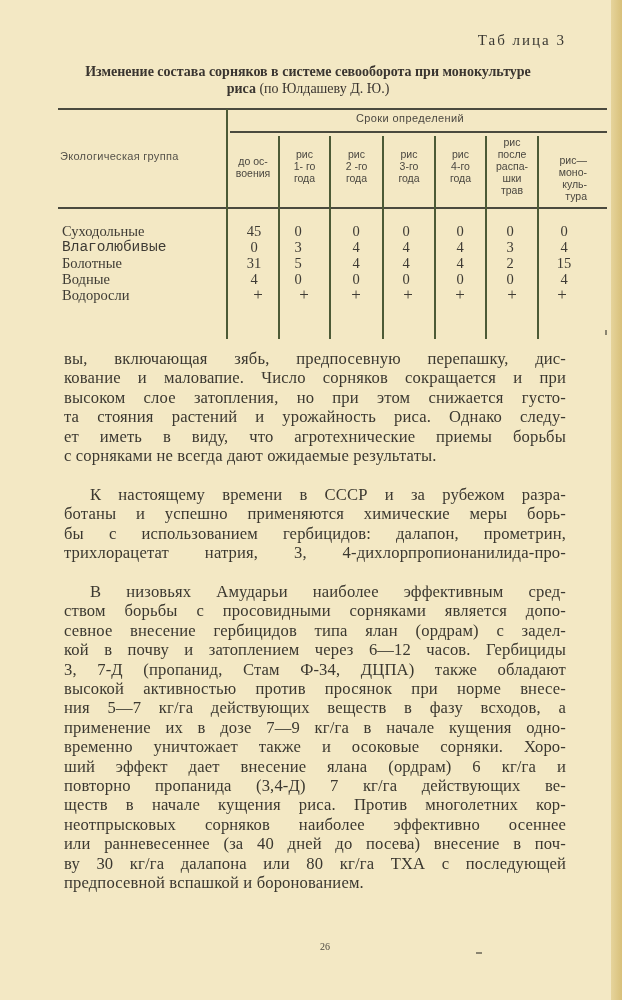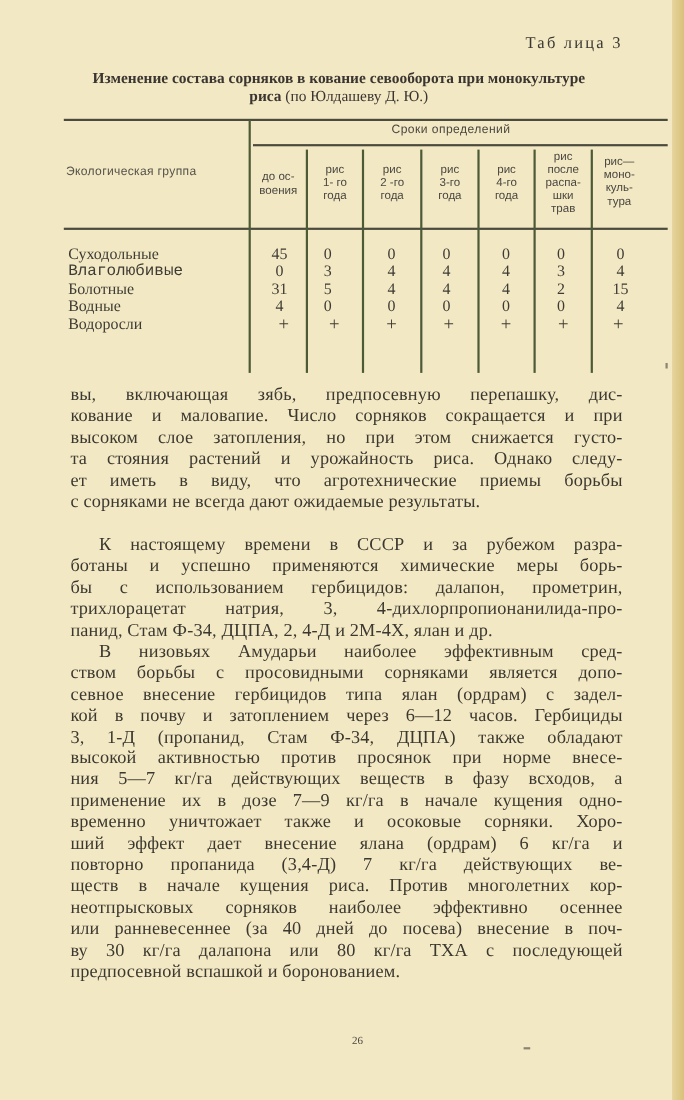--- a/index.html
+++ b/index.html
@@ -134,21 +134,21 @@
     }
   </style>
 </head>
 <body>
 
 <div class="right-edge"></div>
 
 <div class="table-label">Таб лица 3</div>
 
 <div class="table-title">
-  <div>Изменение состава сорняков в кование севооборота при монокультуре</div>
+  <div>Изменение состава сорняков в системе севооборота при монокультуре</div>
   <div>
     <span>риса</span>
     <span class="sub">(по Юлдашеву Д. Ю.)</span>
   </div>
 </div>
 
 <div class="rule" style="top:108px;left:58px;width:549px;"></div>
 <div class="rule" style="top:131px;left:230px;width:377px;height:1.5px;"></div>
 <div class="rule" style="top:207px;left:58px;width:549px;height:1.5px;"></div>
 
@@ -175,21 +175,21 @@
 3-го
 года</div>
 <div class="hdr-col" style="left:436px;width:49px;top:148px;">рис
 4-го
 года</div>
 <div class="hdr-col" style="left:487px;width:50px;top:136px;">рис
 после
 распа-
 шки
 трав</div>
-<div class="hdr-col" style="left:539px;width:48px;top:141px;">рис—
+<div class="hdr-col" style="left:539px;width:48px;top:154px;text-align:right;">рис—
 моно-
 куль-
 тура</div>
 
 <div class="row-label" style="top:223px;">Суходольные</div>
 <div class="row-label" style="top:239px;font-family:Liberation Mono, monospace;">Влаголюбивые</div>
 <div class="row-label" style="top:255px;">Болотные</div>
 <div class="row-label" style="top:271px;">Водные</div>
 <div class="row-label" style="top:287px;">Водоросли</div>
 
@@ -240,29 +240,28 @@
   <span class="line">та стояния растений и урожайность риса. Однако следу-</span>
   <span class="line">ет иметь в виду,  что агротехнические  приемы  борьбы</span>
   <span class="line last">с сорняками не всегда дают ожидаемые результаты.</span>
 </div>
 
 <div class="body-text" style="top:485px;">
   <span class="line" style="padding-left:26px;">К настоящему времени в СССР и за рубежом разра-</span>
   <span class="line">ботаны и успешно применяются химические меры борь-</span>
   <span class="line">бы с использованием гербицидов:  далапон,  прометрин,</span>
   <span class="line">трихлорацетат натрия, 3, 4-дихлорпропионанилида-про-</span>
-  <span class="line last">панид, Стам Ф-34, ДЦПА, 2, 4-Д и 2М-4Х, ялан и др.</span>
 </div>
 
 <div class="body-text" style="top:582px;">
   <span class="line" style="padding-left:26px;">В низовьях Амударьи наиболее  эффективным сред-</span>
   <span class="line">ством борьбы с просовидными сорняками является допо-</span>
   <span class="line">севное внесение гербицидов типа ялан (ордрам) с задел-</span>
   <span class="line">кой в почву и затоплением через 6—12 часов. Гербициды</span>
-  <span class="line">3, 1-Д (пропанид, Стам Ф-34, ДЦПА) также  обладают</span>
+  <span class="line">3, 7-Д (пропанид, Стам Ф-34, ДЦПА) также  обладают</span>
   <span class="line">высокой активностью против просянок при норме внесе-</span>
   <span class="line">ния 5—7 кг/га действующих  веществ в фазу всходов, а</span>
   <span class="line">применение их в дозе 7—9 кг/га в начале кущения одно-</span>
   <span class="line">временно уничтожает также и осоковые сорняки. Хоро-</span>
   <span class="line">ший эффект дает внесение ялана  (ордрам) 6 кг/га и</span>
   <span class="line">повторно пропанида  (3,4-Д)  7 кг/га  действующих ве-</span>
   <span class="line">ществ в начале кущения риса. Против многолетних кор-</span>
   <span class="line">неотпрысковых сорняков  наиболее эффективно осеннее</span>
   <span class="line">или ранневесеннее (за 40 дней до посева) внесение в поч-</span>
   <span class="line">ву 30 кг/га далапона  или 80 кг/га  ТХА с последующей</span>

